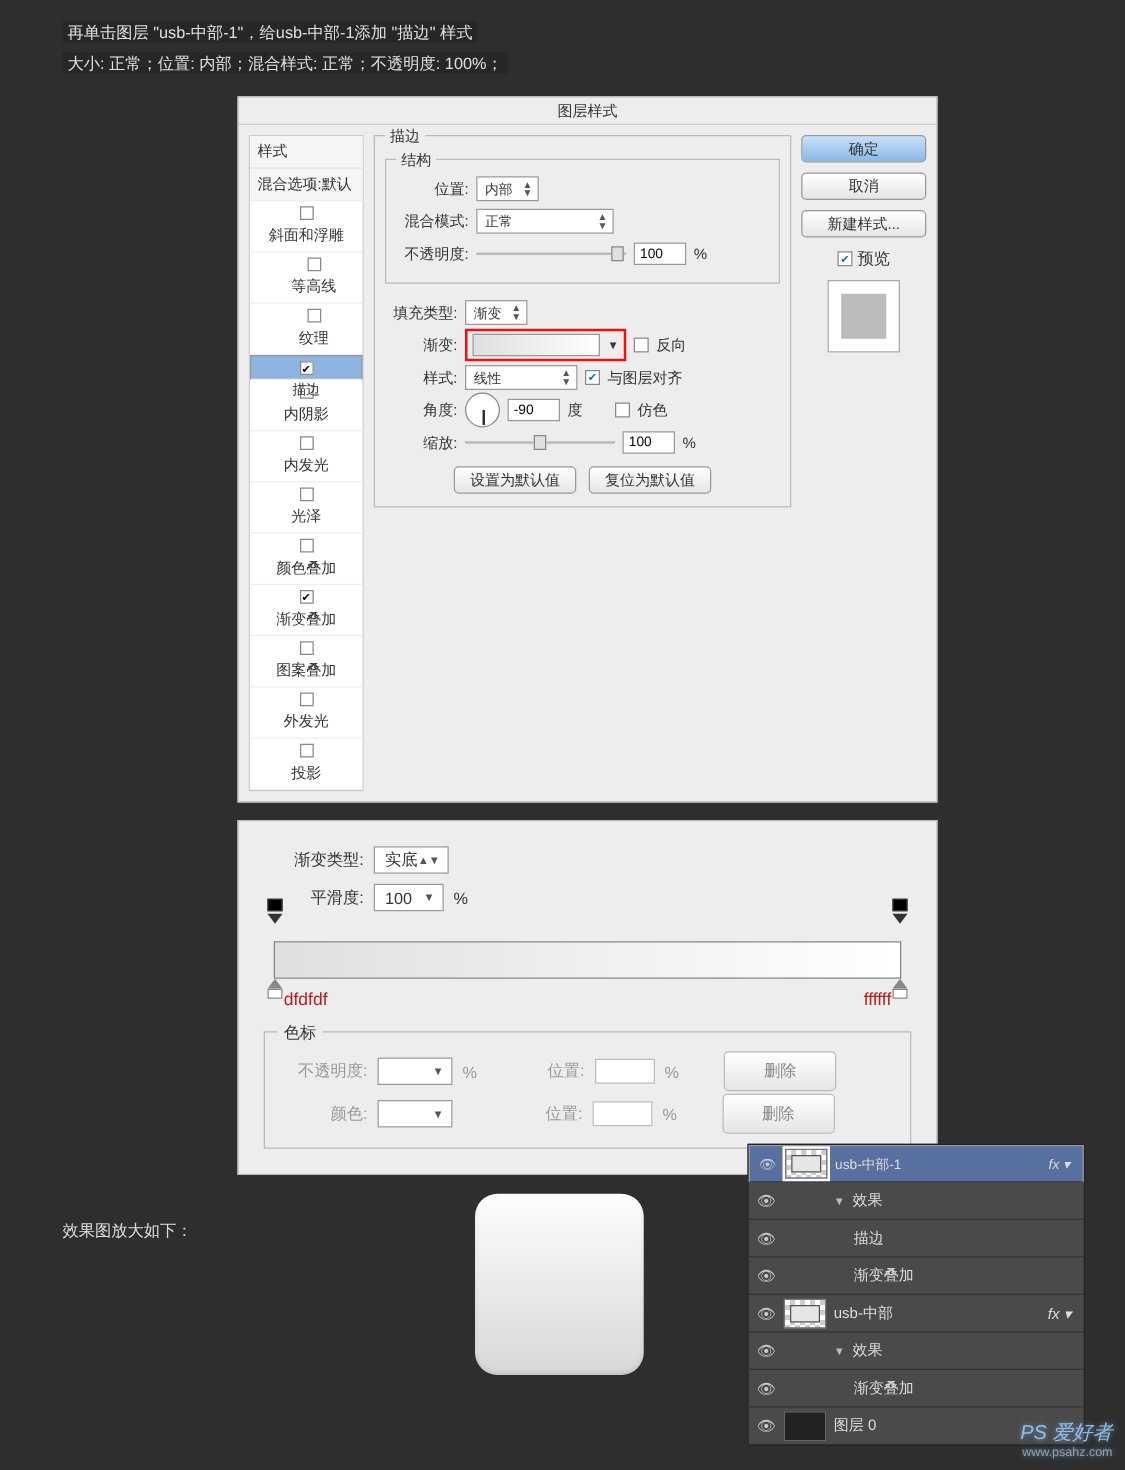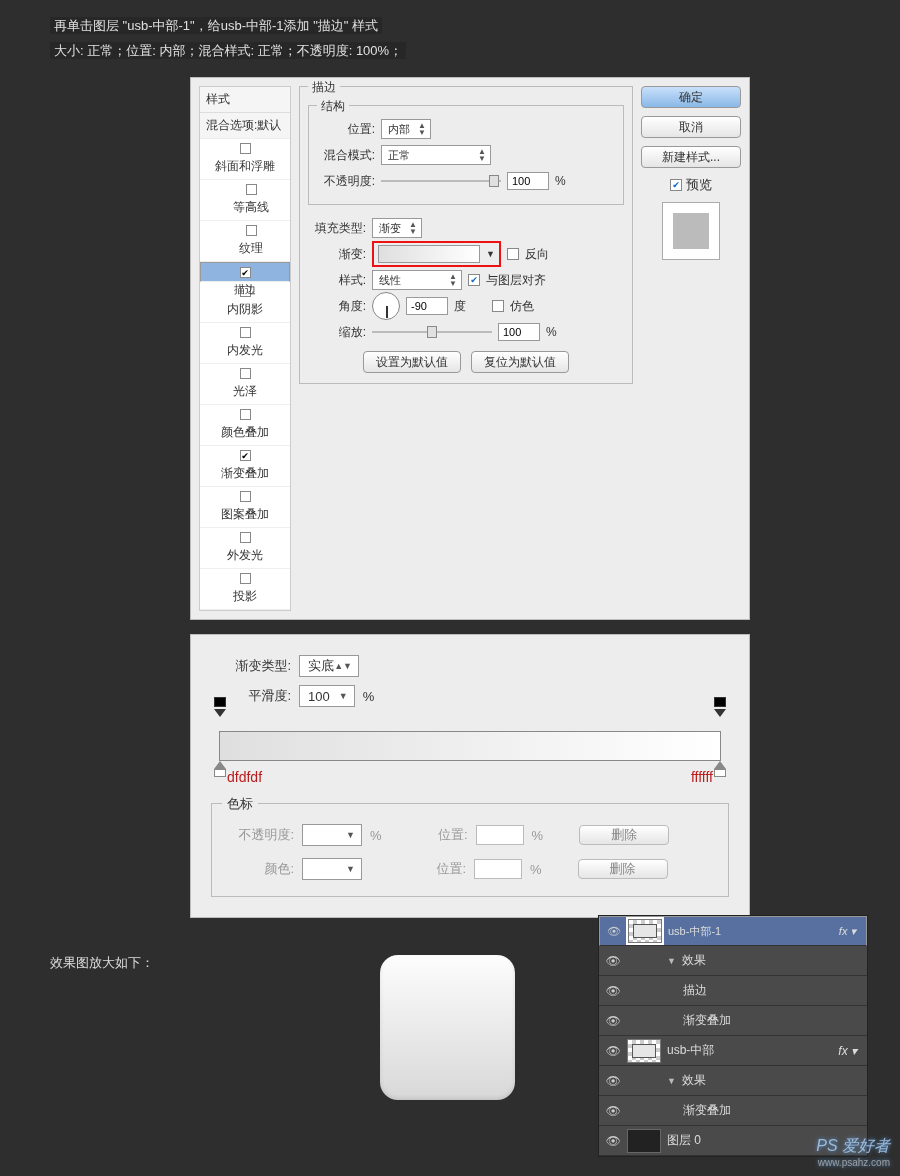--- a/index.html
+++ b/index.html
@@ -237,21 +237,21 @@
   .stop-bot .tri { width:0;height:0;border-left:6px solid transparent;border-right:6px solid transparent;border-bottom:8px solid #888; }
   .stop-bot .sq { width:12px;height:10px;border:1px solid #888;background:#fff; }
   .hex { color:#b91c1c; font-size:14px; }
   .hexrow { display:flex; justify-content:space-between; padding: 2px 16px 10px; }
 
   .stops-fs { border:1px solid #bbb; padding:14px 10px 10px; position:relative; margin-top:8px; }
   .stops-fs .legend { position:absolute; top:-9px; left:10px; background:#ededed; padding:0 5px; font-size:13px; }
   .sr { display:flex; align-items:center; gap:8px; color:#999; height:34px; }
   .sr label { width:72px; text-align:right; }
   .inp { border:1px solid #bbb; background:#fff; width:48px; height:20px; }
-  .dbtn { width:90px; height:20px; border:1px solid #bbb; border-radius:4px; background:linear-gradient(#fff,#e5e5e5); color:#888; display:inline-flex; align-items:center; justify-content:center; }
+  .dbtn { width:90px; height:32px; border:1px solid #bbb; border-radius:4px; background:linear-gradient(#fff,#e5e5e5); color:#888; display:inline-flex; align-items:center; justify-content:center; }
 
   .sub-caption { padding: 36px 50px 10px; color:#ddd; }
 
   .cube-wrap { position:absolute; left:380px; top:955px; width:150px; height:170px; }
   .cube {
     width:135px; height:145px;
     border-radius:18px;
     background: linear-gradient(#fdfdfd,#d8d8d8);
     box-shadow: inset 0 -2px 4px rgba(0,0,0,0.1);
   }
@@ -308,20 +308,21 @@
 </style>
 </head>
 <body>
 
 <div class="intro">
   <p><span>再单击图层 "usb-中部-1"，给usb-中部-1添加 "描边" 样式</span></p>
   <p><span>大小: 正常；位置: 内部；混合样式: 正常；不透明度: 100%；</span></p>
 </div>
 
 <div class="dialog">
+  <div class="dialog-title">图层样式</div>
   <div class="dialog-body">
     <div class="style-list">
       <div class="hdr">样式</div>
       <div class="sub">混合选项:默认</div>
       <div id="style-items">
           <div class="row">
             <span class="cb"></span>
             <span>斜面和浮雕</span>
           </div>
           <div class="row indent">

